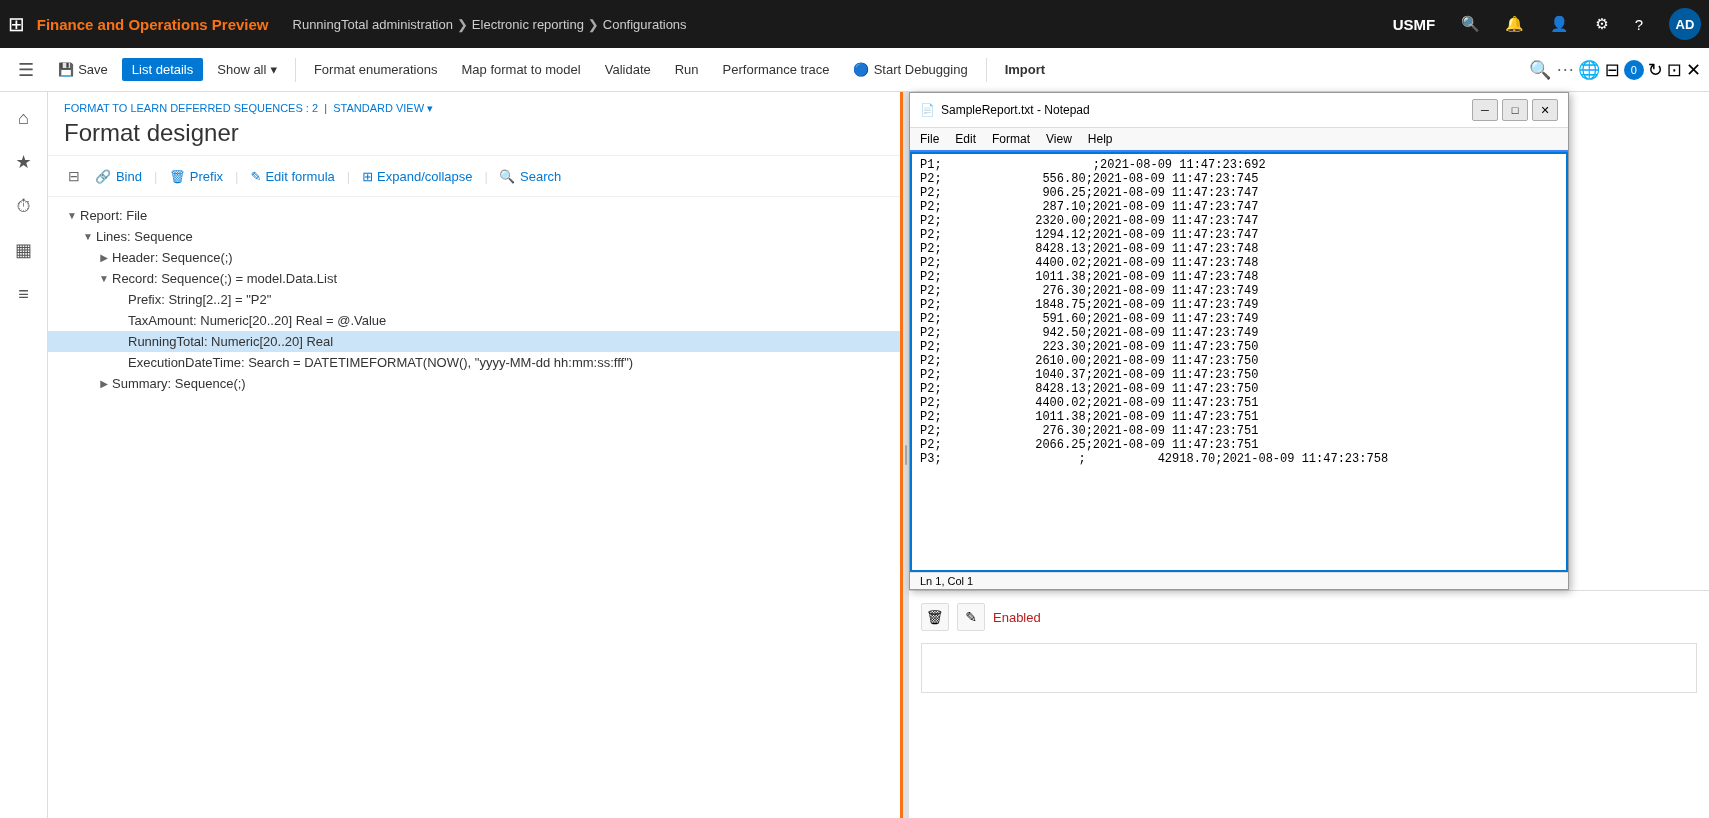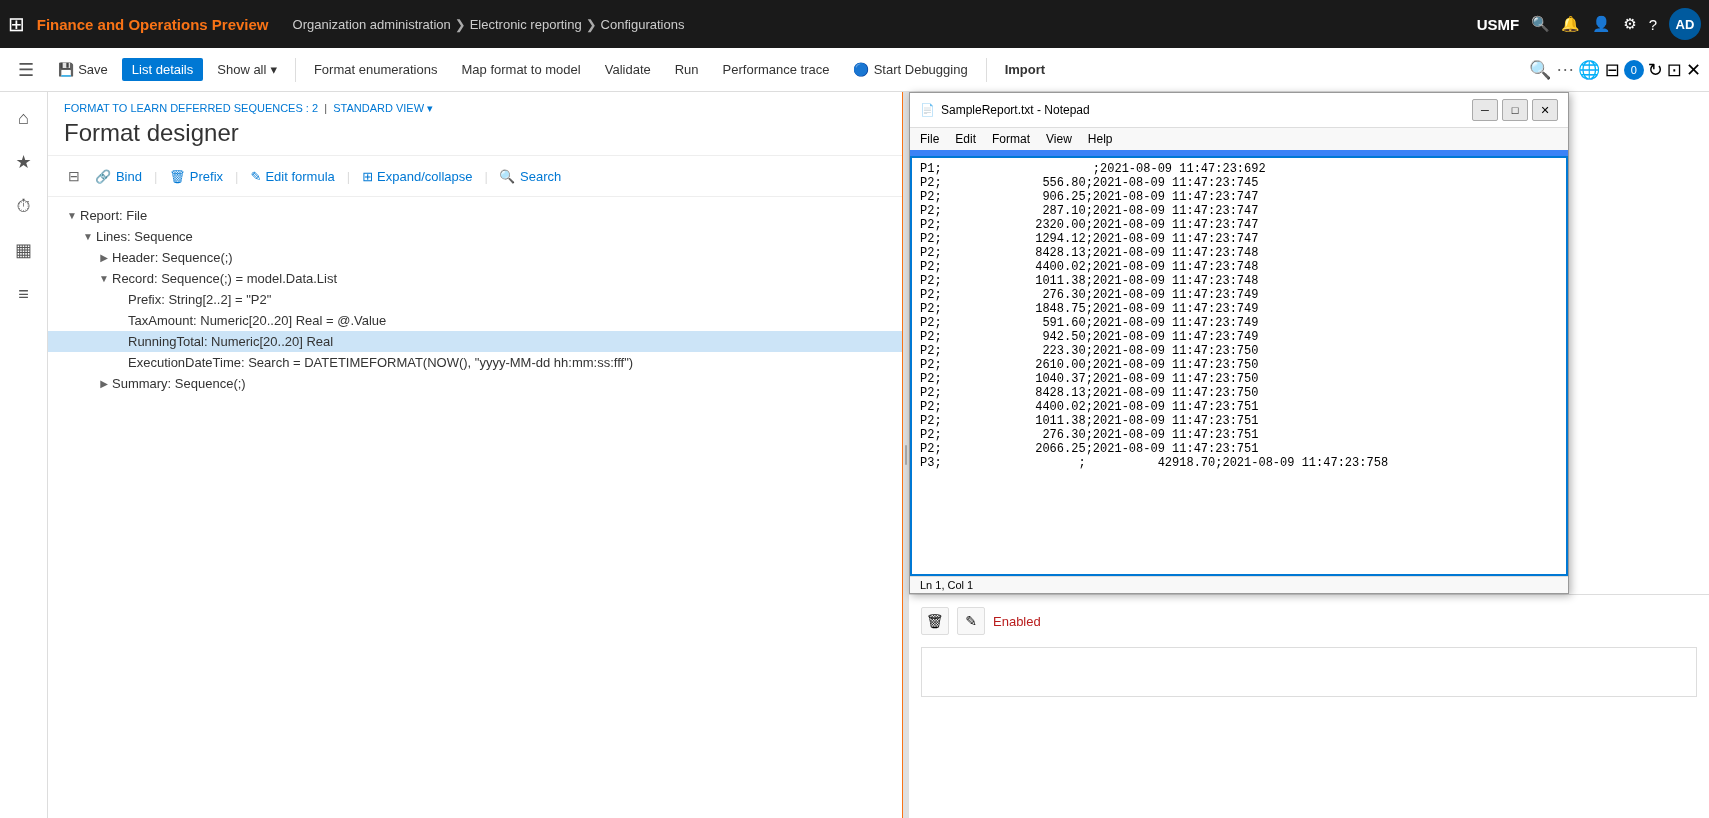--- a/index.html
+++ b/index.html
@@ -12,21 +12,21 @@
       height: 48px;
       display: flex;
       align-items: center;
       padding: 0 8px;
       gap: 8px;
     }
     .top-bar-grid { color: #fff; font-size: 20px; cursor: pointer; margin-right: 4px; }
     .top-bar-title { font-size: 15px; font-weight: 600; color: #f97316; white-space: nowrap; margin-right: 16px; }
     .breadcrumb { display: flex; align-items: center; gap: 4px; color: #ccc; font-size: 13px; flex: 1; }
     .breadcrumb-sep { color: #aaa; }
-    .top-bar-right { display: flex; align-items: center; gap: 12px; color: #fff; margin-left: auto; }
+    .top-bar-right { display: flex; align-items: center; gap: 26px; color: #fff; margin-left: auto; }
     .top-bar-right span { cursor: pointer; font-size: 15px; }
     .usmf-label { font-size: 13px; font-weight: 600; }
     .avatar { background: #005a9e; border-radius: 50%; width: 32px; height: 32px; display: flex; align-items: center; justify-content: center; font-size: 13px; font-weight: 700; color: #fff; }
 
     
     .toolbar {
       background: #fff;
       border-bottom: 1px solid #ddd;
       height: 44px;
       display: flex;
@@ -66,21 +66,21 @@
       position: absolute;
       left: 48px; top: 92px;
       right: 0; bottom: 0;
       background: #fff;
       display: flex;
     }
 
     
     .format-panel {
       width: 855px;
-      border-right: 1px solid #f97316;
+      border-right: 3px solid #f97316;
       display: flex;
       flex-direction: column;
       overflow: hidden;
     }
 
     .format-header {
       padding: 10px 16px 8px 16px;
       border-bottom: 1px solid #eee;
     }
     .format-breadcrumb { font-size: 11px; color: #555; text-transform: uppercase; margin-bottom: 4px; }
@@ -134,21 +134,21 @@
       padding: 6px 10px;
       display: flex;
       align-items: center;
       justify-content: space-between;
       border-bottom: 1px solid #ddd;
       font-size: 12px;
     }
     .notepad-title { display: flex; align-items: center; gap: 6px; }
     .notepad-controls { display: flex; gap: 4px; }
     .notepad-ctrl-btn { width: 26px; height: 22px; border: 1px solid #aaa; background: #e8e8e8; cursor: pointer; display: flex; align-items: center; justify-content: center; font-size: 11px; border-radius: 2px; }
-    .notepad-menu { display: flex; gap: 16px; padding: 4px 10px; background: #f8f8f8; border-bottom: 6px solid #3b82f6; font-size: 12px; }
+    .notepad-menu { display: flex; gap: 16px; padding: 4px 10px; background: #f8f8f8; border-bottom: 2px solid #3b82f6; font-size: 12px; }
     .notepad-menu-item { cursor: pointer; }
     .notepad-content {
       font-family: 'Courier New', monospace;
       font-size: 12px;
       background: #fff;
       flex: 1;
       overflow-y: auto;
       padding: 4px 8px;
       border: 2px solid #0078d4;
       white-space: pre;
@@ -173,21 +173,21 @@
     .splitter { width: 6px; background: #e0e0e0; cursor: col-resize; display: flex; align-items: center; justify-content: center; }
     .splitter-dot { width: 2px; height: 20px; background: #aaa; border-radius: 1px; }
   </style>
 </head>
 <body>
 
 <div class="top-bar">
   <span class="top-bar-grid">⊞</span>
   <span class="top-bar-title">Finance and Operations Preview</span>
   <div class="breadcrumb">
-    <span>Organization administration</span>
+    <span>RunningTotal administration</span>
     <span class="breadcrumb-sep">❯</span>
     <span>Electronic reporting</span>
     <span class="breadcrumb-sep">❯</span>
     <span>Configurations</span>
   </div>
   <div class="top-bar-right">
     <span class="usmf-label">USMF</span>
     <span>🔍</span>
     <span>🔔</span>
     <span>👤</span>

